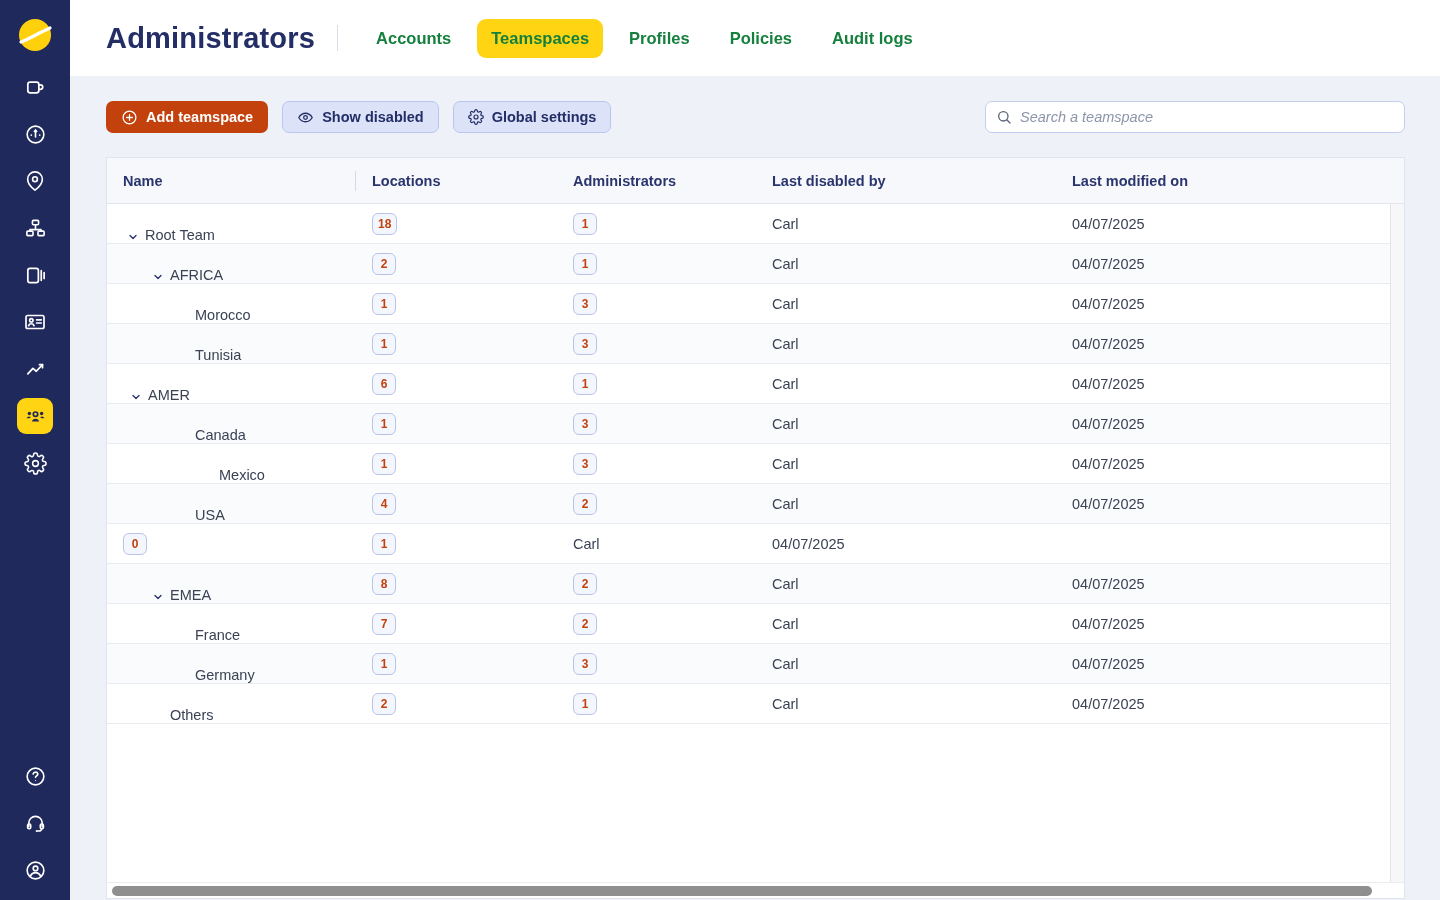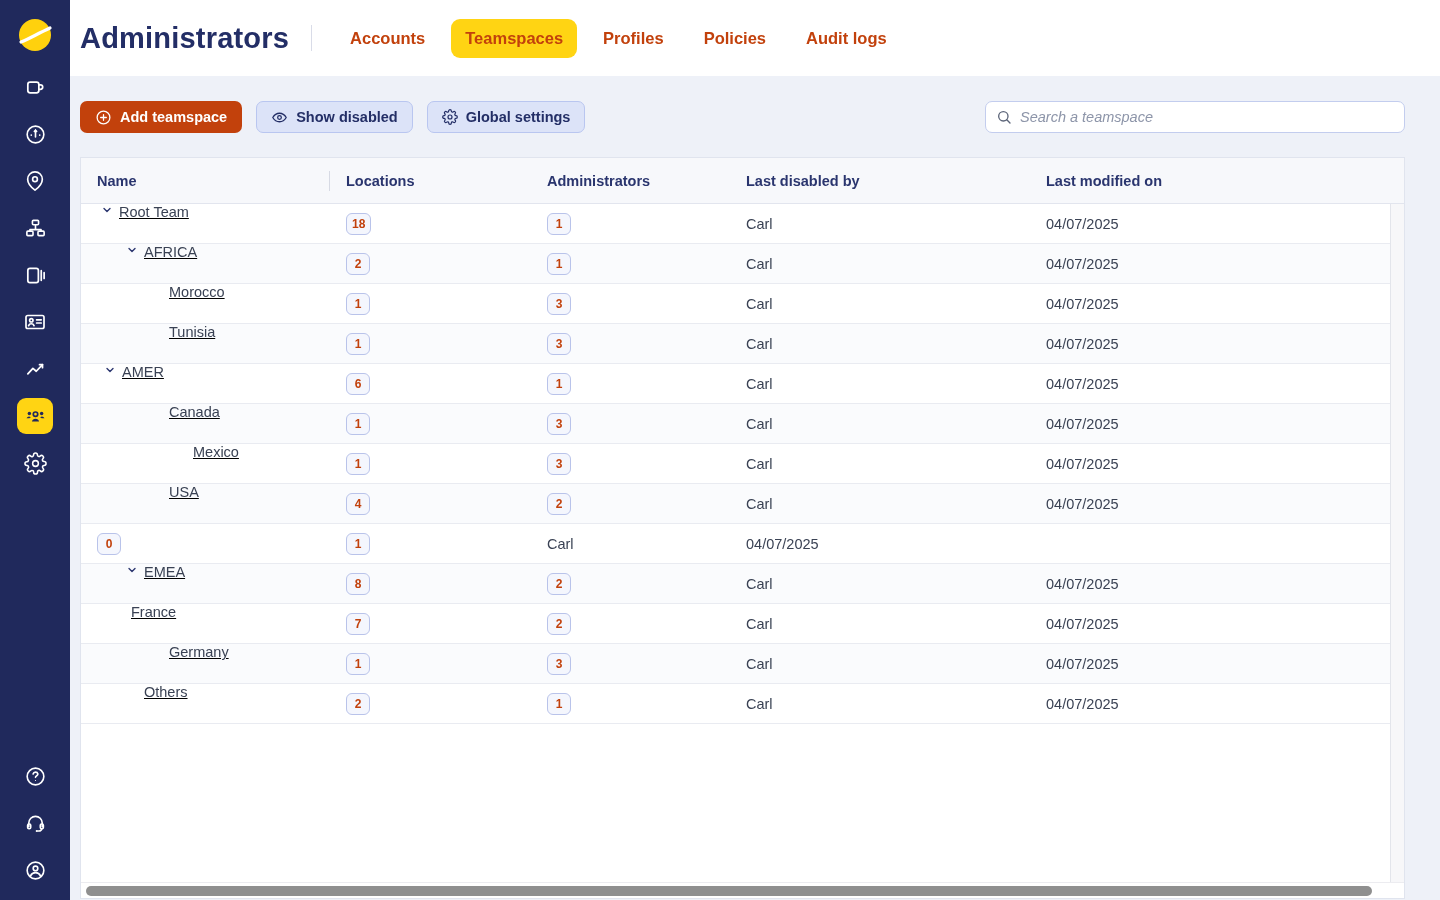--- a/index.html
+++ b/index.html
@@ -12,27 +12,27 @@
   .logo { width:40px; height:40px; margin-top:15px; }
   .nav { display:flex; flex-direction:column; align-items:center; margin-top:14px; gap:11px; }
   .nav-item { width:36px; height:36px; border-radius:9px; display:flex;
     align-items:center; justify-content:center; color:#ffffff; cursor:pointer; }
   .nav-item.active { background:#ffd413; color:#20295c; }
   .nav-item svg { stroke:currentColor; }
   .sidebar-footer { margin-top:auto; margin-bottom:12px; display:flex;
     flex-direction:column; align-items:center; gap:11px; }
 
   
-  .main { margin-left:44px; height:900px; display:flex; flex-direction:column; }
+  .main { margin-left:70px; height:900px; display:flex; flex-direction:column; }
   .topbar { height:76px; background:#ffffff; display:flex; align-items:center;
     padding-left:36px; flex:0 0 auto; }
   .page-title { font-size:29px; font-weight:bold; color:#232e66; letter-spacing:.2px; }
   .title-sep { width:1px; height:26px; background:#d9dce8; margin:0 24px 0 22px; }
   .tabs { display:flex; align-items:center; gap:12px; }
-  .tab { font-size:16.5px; font-weight:600; color:#c2410c; padding:10px 14px;
+  .tab { font-size:16.5px; font-weight:600; color:#15803d; padding:10px 14px;
     border-radius:9px; cursor:pointer; white-space:nowrap; }
   .tab.active { background:#ffd413;text-align:center; }
 
   .content { flex:1; padding:25px 35px 0 36px; display:flex; flex-direction:column; }
 
   
   .toolbar { display:flex; align-items:center; }
   .btn { height:32px; display:inline-flex; align-items:center; gap:8px;
     border-radius:7px; font-size:14.5px; font-weight:600; padding:0 14px;
     cursor:pointer; border:1px solid transparent; }
@@ -55,21 +55,21 @@
   .th { font-size:14.5px; font-weight:bold; color:#2a356e; padding-left:16px;
     position:relative; height:100%; display:flex; align-items:center; }
   .th-divider { position:absolute; right:0; top:13px; width:1px; height:20px; background:#d7dae4; }
 
   .tbody { flex:1 1 auto; position:relative; overflow:hidden; }
   .tbody::after { content:""; position:absolute; top:0; right:0; bottom:0; width:13px;
     background:#f7f7f9; border-left:1px solid #e3e5eb; }
   .table-row { width:calc(100% - 14px); height:40px; border-bottom:1px solid #e9ebf1;
     cursor:pointer; background:#ffffff; }
   .table-row.stripe { background:#fafbfd; }
-  .cell-name { display:flex; align-items:flex-start; height:100%;text-decoration:underline; }
+  .cell-name { display:flex; align-items:flex-end; height:100%; }
   .chevron { width:12px; height:12px; margin-right:6px; flex:0 0 auto; color:#2a356e; }
   .row-label { font-size:14.5px; color:#3a4254; }
   .cell-badge { padding-left:16px; }
   .badge { display:inline-block; min-width:24px; text-align:center; padding:3px 5px;
     font-size:12px; font-weight:600; color:#c2410c; background:#f4f6fd;
     border:1px solid #b9c3ea; border-radius:6px; }
   .cell-text { padding-left:16px; font-size:14.5px; color:#3a4254; }
 
   .hscroll { flex:0 0 auto; height:16px; border-top:1px solid #ececf0; position:relative; background:#ffffff; }
   .hscroll-thumb { position:absolute; left:5px; right:32px; top:3px; height:10px;
@@ -399,21 +399,21 @@
       <span class="badge">8</span>
     </div>
     <div class="cell-badge">
       <span class="badge">2</span>
     </div>
     <div class="cell-text">Carl</div>
     <div class="cell-text">04/07/2025</div>
   </div>
 
   <div class="table-row grid">
-    <div class="cell-name" style="padding-left: 32px;">
+    <div class="cell-name" style="padding-left: 70px;">
       <svg class="chevron" viewBox="0 0 16 16" fill="none" stroke="currentColor" stroke-width="1.8" stroke-linecap="round" stroke-linejoin="round" style="visibility: hidden;">
         <path d="M4 6l4 4 4-4"></path>
       </svg>
       <span class="row-label">France</span>
     </div>
     <div class="cell-badge">
       <span class="badge">7</span>
     </div>
     <div class="cell-badge">
       <span class="badge">2</span>

